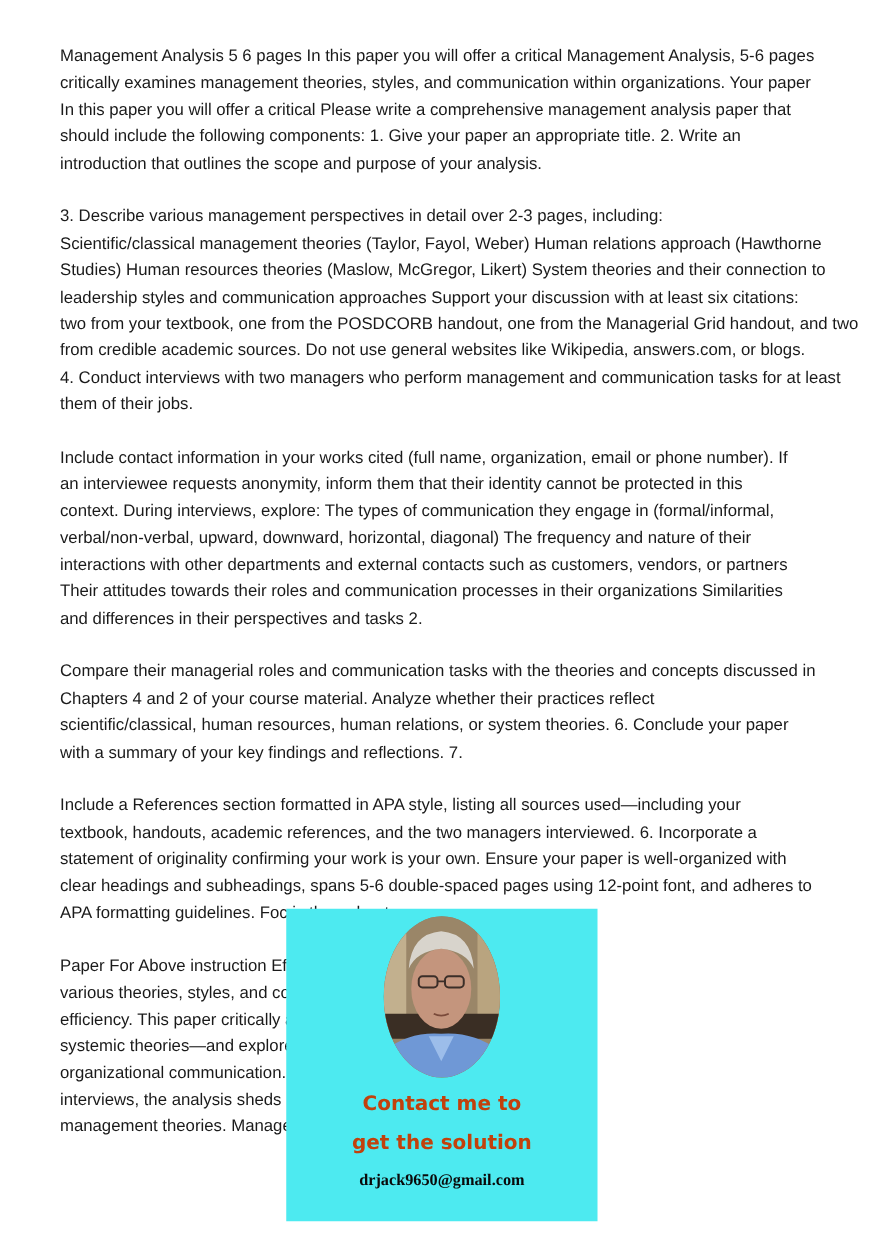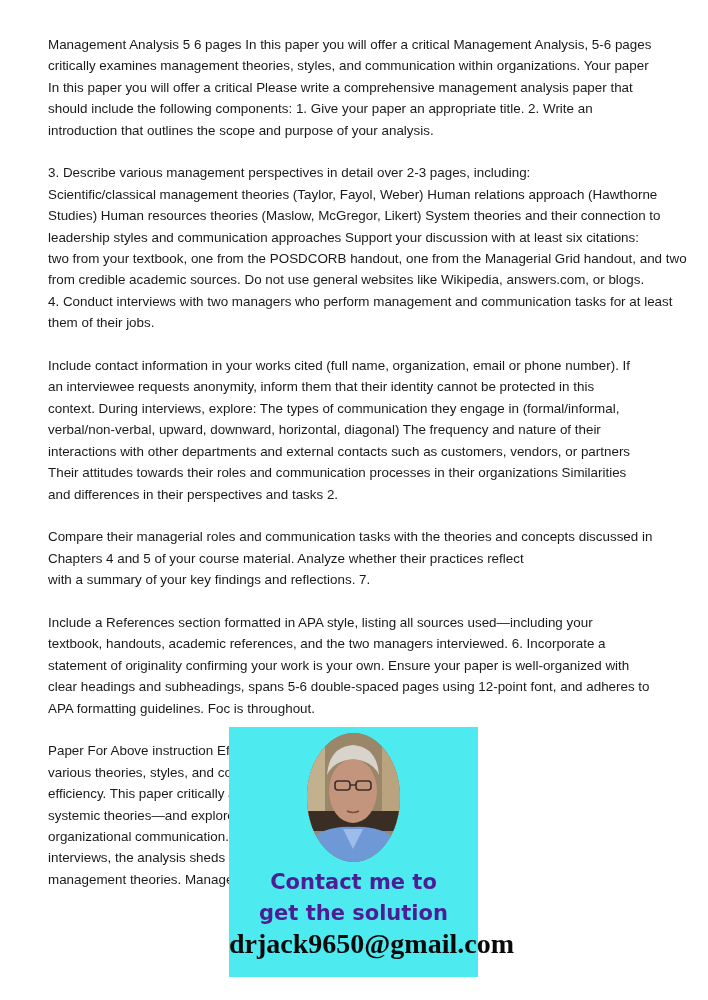--- a/index.html
+++ b/index.html
@@ -54,33 +54,33 @@
       width: 100%;
       height: 100%;
     }
     .cta {
       position: absolute;
       left: 0;
       width: 100%;
       top: 140px;
       font-family: "DejaVu Sans", "Liberation Sans", sans-serif;
       font-weight: bold;
-      font-size: 21px;
+      font-size: 16px;
       line-height: 31px;
-      color: #4c1d95;
+      color: #c2410c;
     }
     .cta .line { white-space: nowrap; }
     .email {
       position: absolute;
       left: 0;
       width: 100%;
       top: 204px;
       font-family: "Liberation Serif", "DejaVu Serif", serif;
       font-weight: bold;
-      font-size: 28px;
+      font-size: 13px;
       line-height: 26px;
       color: #0a0a0a;
       white-space: nowrap;
     }
   </style>
 </head>
 <body>
 
 <div class="page">
   <p class="para">
@@ -104,21 +104,22 @@
     <span class="line">Include contact information in your works cited (full name, organization, email or phone number). If</span>
     <span class="line">an interviewee requests anonymity, inform them that their identity cannot be protected in this</span>
     <span class="line">context. During interviews, explore: The types of communication they engage in (formal/informal,</span>
     <span class="line">verbal/non-verbal, upward, downward, horizontal, diagonal) The frequency and nature of their</span>
     <span class="line">interactions with other departments and external contacts such as customers, vendors, or partners</span>
     <span class="line">Their attitudes towards their roles and communication processes in their organizations Similarities</span>
     <span class="line">and differences in their perspectives and tasks 2.</span>
   </p>
   <p class="para">
     <span class="line">Compare their managerial roles and communication tasks with the theories and concepts discussed in</span>
-    <span class="line">Chapters 4 and 5 of your course material. Analyze whether their practices reflect</span>
+    <span class="line">Chapters 4 and 2 of your course material. Analyze whether their practices reflect</span>
+    <span class="line">scientific/classical, human resources, human relations, or system theories. 6. Conclude your paper</span>
     <span class="line">with a summary of your key findings and reflections. 7.</span>
   </p>
   <p class="para">
     <span class="line">Include a References section formatted in APA style, listing all sources used—including your</span>
     <span class="line">textbook, handouts, academic references, and the two managers interviewed. 6. Incorporate a</span>
     <span class="line">statement of originality confirming your work is your own. Ensure your paper is well-organized with</span>
     <span class="line">clear headings and subheadings, spans 5-6 double-spaced pages using 12-point font, and adheres to</span>
     <span class="line">APA formatting guidelines. Foc                                                              is throughout.</span>
   </p>
   <p class="para">

